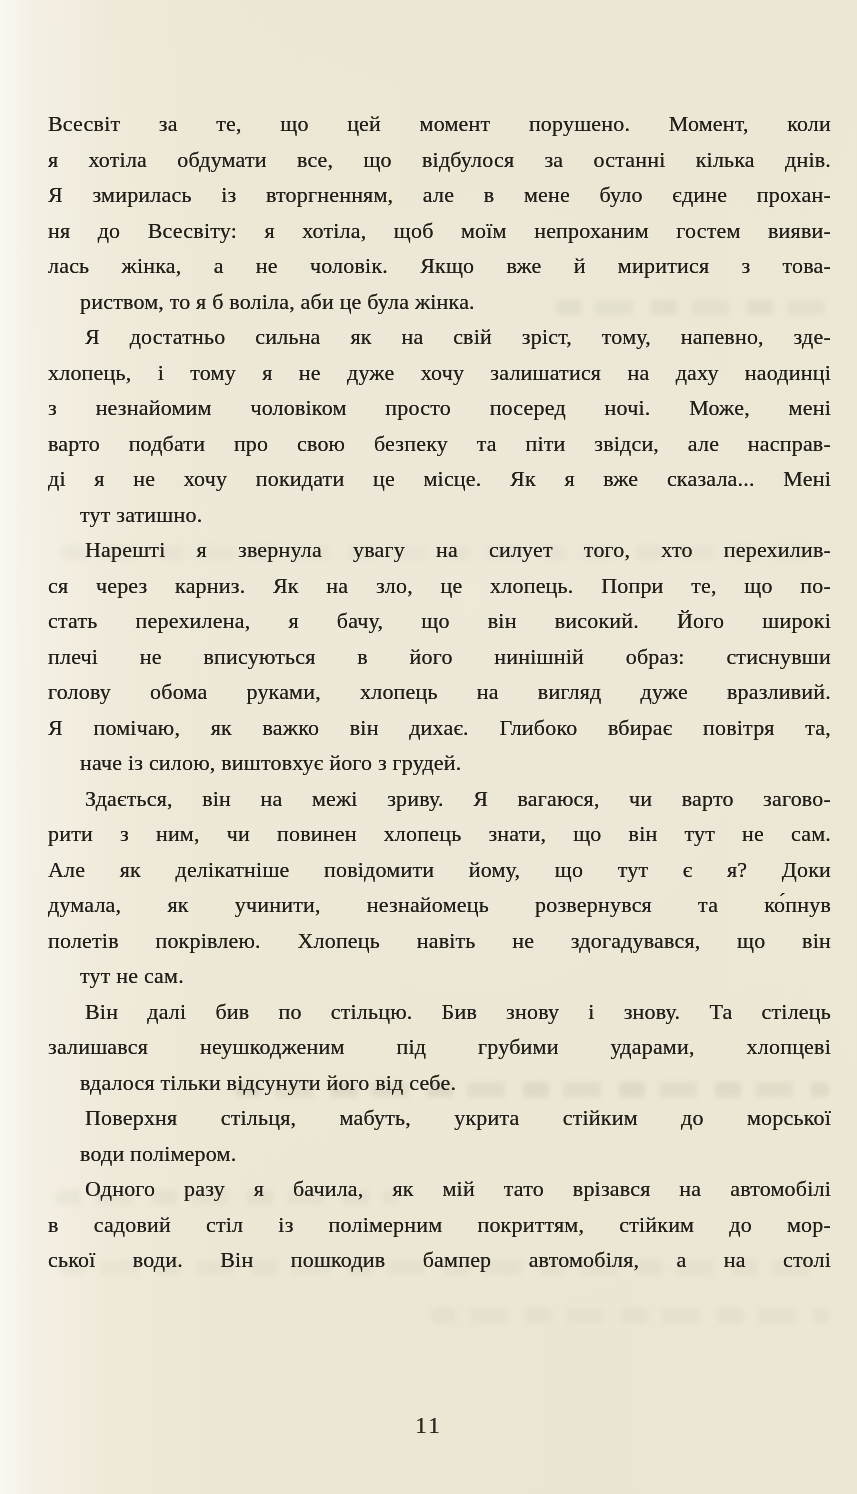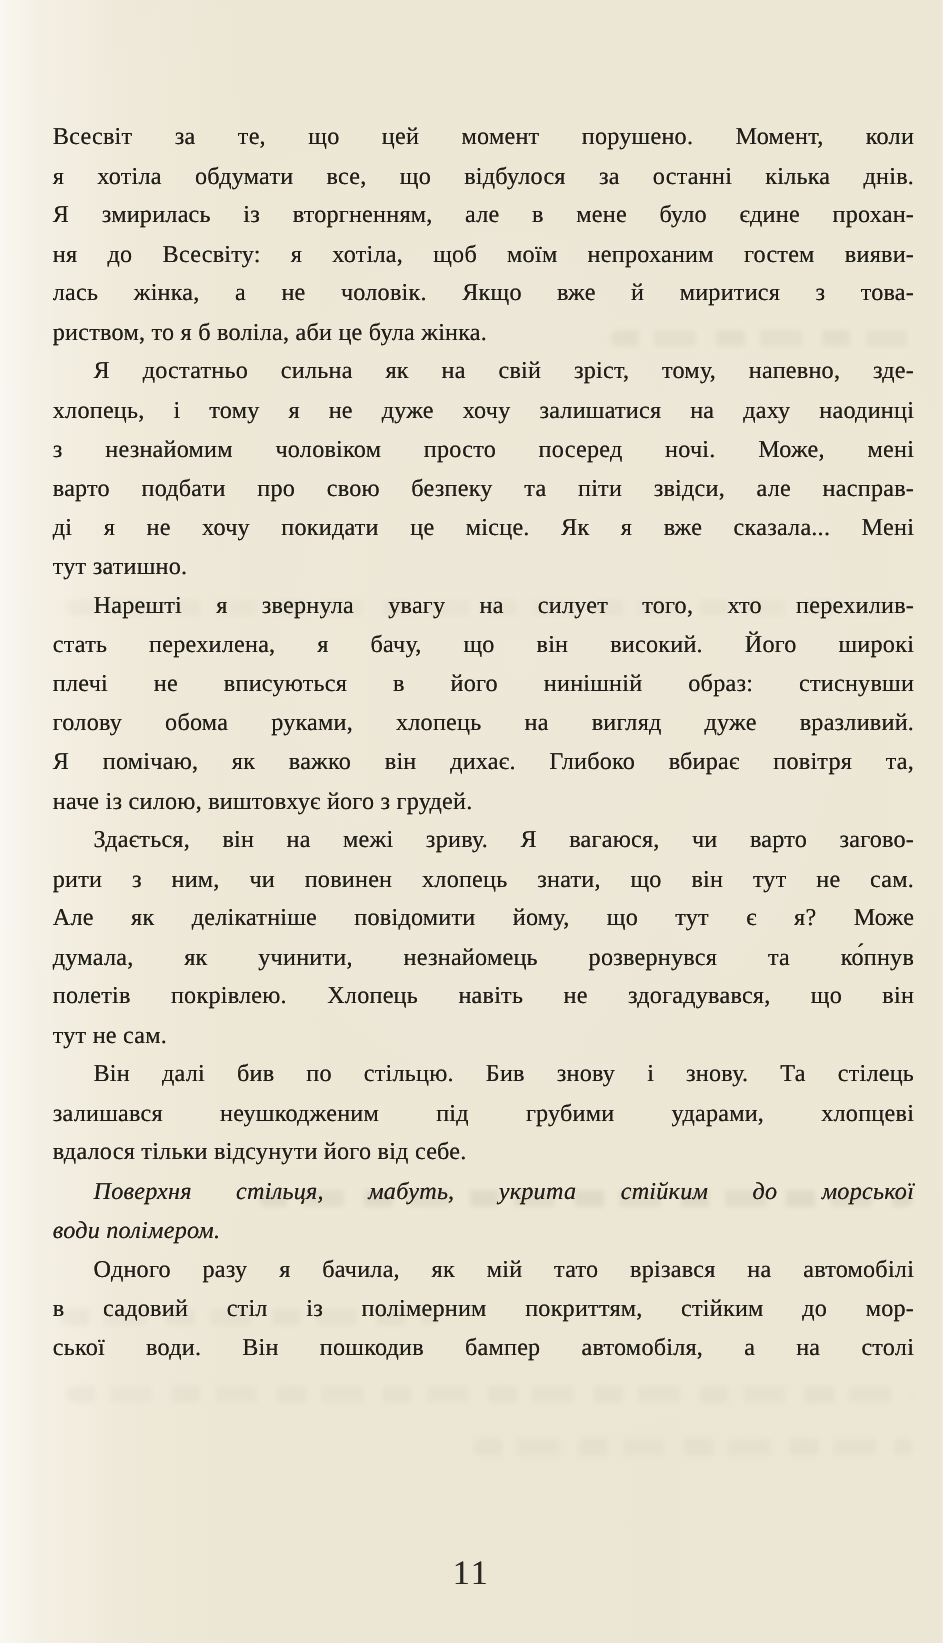--- a/index.html
+++ b/index.html
@@ -30,32 +30,32 @@
   .paragraph { margin: 0; }
   .line {
     font-size: 22px;
     line-height: 35.5px;
     letter-spacing: 0.2px;
     white-space: normal;
     text-align: justify;
     text-align-last: justify;
     text-shadow: 0 0 0.6px rgba(32,30,25,0.85);
   }
-  .line.last { text-align-last: left; }
+  .line.last { text-align-last: left; margin-left: 32px; }
   .line.indent { padding-left: 37px; }
-  .paragraph.italic .line { font-style: italic; }
+  .paragraph.italic .line { }
   .footer {
     position: absolute;
     top: 1412px;
     left: 0;
     width: 857px;
     text-align: center;
   }
   .page-number {
-    font-size: 31px;
+    font-size: 24px;
     letter-spacing: 2px;
     color: #2a2822;
     text-shadow: 0 0 0.5px rgba(42,40,34,0.8);
   }
   
   .ghost {
     position: absolute;
     height: 15px;
     border-radius: 7px;
     background: repeating-linear-gradient(90deg,
@@ -92,30 +92,31 @@
       <div class="paragraph">
         <div class="line indent">Я достатньо сильна як на свій зріст, тому, напевно, зде-</div>
         <div class="line">хлопець, і тому я не дуже хочу залишатися на даху наодинці</div>
         <div class="line">з незнайомим чоловіком просто посеред ночі. Може, мені</div>
         <div class="line">варто подбати про свою безпеку та піти звідси, але насправ-</div>
         <div class="line">ді я не хочу покидати це місце. Як я вже сказала... Мені</div>
         <div class="line last">тут затишно.</div>
       </div>
       <div class="paragraph">
         <div class="line indent">Нарешті я звернула увагу на силует того, хто перехилив-</div>
+        <div class="line">ся через карниз. Як на зло, це хлопець. Попри те, що по-</div>
         <div class="line">стать перехилена, я бачу, що він високий. Його широкі</div>
         <div class="line">плечі не вписуються в його нинішній образ: стиснувши</div>
         <div class="line">голову обома руками, хлопець на вигляд дуже вразливий.</div>
         <div class="line">Я помічаю, як важко він дихає. Глибоко вбирає повітря та,</div>
         <div class="line last">наче із силою, виштовхує його з грудей.</div>
       </div>
       <div class="paragraph">
         <div class="line indent">Здається, він на межі зриву. Я вагаюся, чи варто загово-</div>
         <div class="line">рити з ним, чи повинен хлопець знати, що він тут не сам.</div>
-        <div class="line">Але як делікатніше повідомити йому, що тут є я? Може</div>
+        <div class="line">Але як делікатніше повідомити йому, що тут є я? Доки</div>
         <div class="line">думала, як учинити, незнайомець розвернувся та ко́пнув</div>
       </div>
       <div class="paragraph">
         <div class="line">полетів покрівлею. Хлопець навіть не здогадувався, що він</div>
         <div class="line last">тут не сам.</div>
       </div>
       <div class="paragraph">
         <div class="line indent">Він далі бив по стільцю. Бив знову і знову. Та стілець</div>
         <div class="line">залишався неушкодженим під грубими ударами, хлопцеві</div>
         <div class="line last">вдалося тільки відсунути його від себе.</div>

